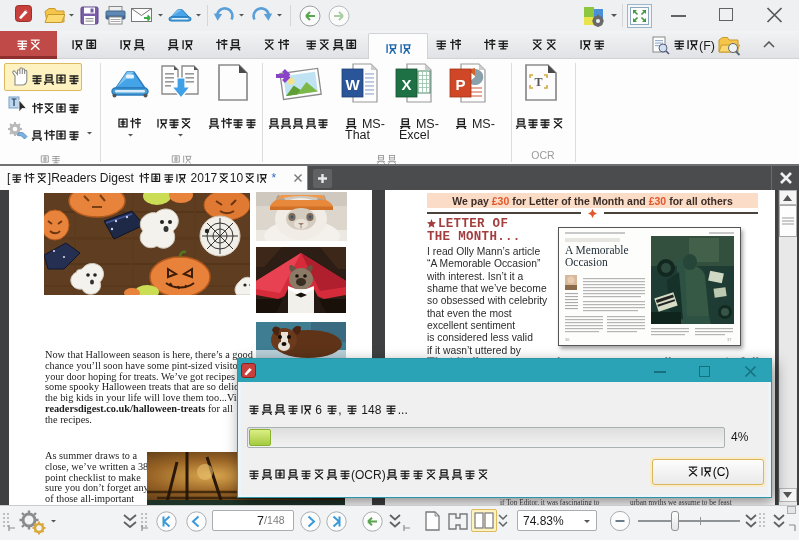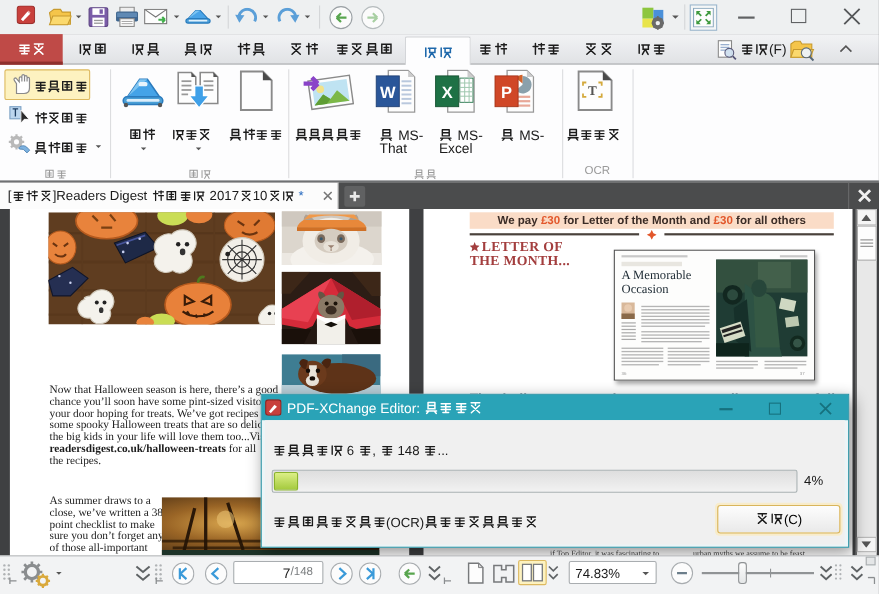--- a/index.html
+++ b/index.html
@@ -547,23 +547,24 @@
 <path d="M0 40h198M10 46h188" stroke="#241505" stroke-width="2.5" opacity="0.7"></path>
 <rect x="0" y="48" width="198" height="5" fill="#1d3328"></rect>
 <circle cx="58" cy="20" r="8" fill="#e8c070" opacity="0.6"></circle>
 </svg>
 <div style="position:absolute;left:427px;top:193px;width:331px;height:15px;background:#fadcc7;text-align:center;font-weight:bold;font-size:10.5px;padding-top:2px;"><span style="color:#3b2c26">We pay <span style="color:#e2572b">£30</span> for Letter of the Month and <span style="color:#e2572b">£30</span> for all others</span></div>
 <div style="position:absolute;left:427px;top:212px;width:331px;height:2px;background:#4a423c;"></div>
 <div style="position:absolute;left:581px;top:210px;width:23px;height:6px;background:#fff;"></div>
 <svg class="abs" style="left:588px;top:209px" width="9" height="9" viewBox="0 0 9 9">
       <path d="M4.5 0L6 3l3 1.5L6 6 4.5 9 3 6 0 4.5 3 3z" fill="#e2572b"></path>
     </svg>
-<div style="position:absolute;left:427px;top:218px;width:140px;height:28px;font-family:Liberation Serif, serif;font-weight:bold;font-size:12.5px;line-height:12.5px;color:#a33e3e;letter-spacing:0.3px;"><svg style="width:9px;height:9px;vertical-align:-0.5px;margin-right:2px" viewBox="0 0 10 10">
+<div style="position:absolute;left:427px;top:218px;width:140px;height:28px;font-family:Liberation Mono, monospace;font-weight:bold;font-size:12.5px;line-height:12.5px;color:#a33e3e;letter-spacing:0.3px;"><svg style="width:9px;height:9px;vertical-align:-0.5px;margin-right:2px" viewBox="0 0 10 10">
         <path d="M5 0l1.3 3.2L10 3.7 7.4 6l.8 3.6L5 7.7 1.8 9.6 2.6 6 0 3.7l3.7-.5z" fill="#a33e3e"></path>
       </svg>LETTER OF<br>THE MONTH...</div>
+<div style="position:absolute;left:427px;top:246px;width:130px;height:115px;font-size:10.3px;line-height:12.35px;color:#2b2b2b;white-space:nowrap;">I read Olly Mann’s article<br>“A Memorable Occasion”<br>with interest. Isn’t it a<br>shame that we’ve become<br>so obsessed with celebrity<br>that even the most<br>excellent sentiment<br>is considered less valid<br>if it wasn’t uttered by</div>
 <div class="abs" style="left:558px;top:227px;width:183px;height:119px;background:#fdfdfc;border:1px solid #555;box-shadow:2px 3px 4px rgba(0,0,0,0.35)"></div>
 <svg class="abs" style="left:559px;top:228px" width="181" height="117" viewBox="0 0 181 117">
 <rect width="181" height="117" fill="#fdfdfc"></rect>
 <rect x="6" y="4" width="60" height="2" fill="#c8c8c8"></rect>
       <rect x="150" y="4" width="25" height="2" fill="#c8c8c8"></rect>
 <rect x="6" y="10" width="55" height="4" fill="#e8e6e0"></rect>
 <text x="6" y="26" font-family="Liberation Serif" font-size="11.5" fill="#1d2a33">A Memorable</text>
 <text x="6" y="38" font-family="Liberation Serif" font-size="11.5" fill="#1d2a33">Occasion</text>
 <rect x="6" y="47" width="12" height="15" fill="#d8b89a"></rect>
       <circle cx="12" cy="52" r="3.5" fill="#e8cbb0"></circle>
@@ -645,29 +646,20 @@
 <svg class="abs" style="left:783px;top:492px" width="9" height="6" viewBox="0 0 9 6">
       <path d="M4.5 6L9 0H0z" fill="#555"></path>
     </svg>
 <div style="position:absolute;left:237px;top:358px;width:535px;height:140px;background:#ecf5f7;border:1px solid #2f95a6;box-shadow:3px 5px 14px rgba(0,0,0,0.45);"></div>
 <div style="position:absolute;left:238px;top:359px;width:533px;height:23px;background:#2aa3b7;"></div>
 <svg class="abs" style="left:241px;top:363px" width="15" height="15" viewBox="0 0 15 15">
       <rect x="0.5" y="0.5" width="14" height="14" rx="2.5" fill="#c8403c" stroke="#8a2320"></rect>
       <path d="M3.5 11l5-6 2.3 1.8-5.6 5.6z" fill="#fff"></path>
       <path d="M3.5 11l1.4 1 1-.2z" fill="#fff"></path>
     </svg>
-<div style="position:absolute;left:261px;top:364px;width:360px;height:15px;color:#fff;font-size:12.5px;white-space:nowrap;">PDF-XChange Editor: <span style="white-space:nowrap"><svg style="width:12.5px;height:12.5px;vertical-align:-1px;margin:0 0.5px" viewBox="0 0 12 12">
-          <path d="M3 1.8h6M3 1.8v5.4h6V1.8M3 4.5h6M1.5 9.2h9M3.6 9.2l-1.8 2.2M8.4 9.2l1.8 2.2" fill="none" stroke="#fff" stroke-width="1.3" stroke-linecap="round"></path>
-        </svg><svg style="width:12.5px;height:12.5px;vertical-align:-1px;margin:0 0.5px" viewBox="0 0 12 12">
-          <path d="M2 3h8M2 5.5h8M2 8h8M6 3v7.5M3.5 10.5h5" fill="none" stroke="#fff" stroke-width="1.3" stroke-linecap="round"></path>
-        </svg><svg style="width:12.5px;height:12.5px;vertical-align:-1px;margin:0 0.5px" viewBox="0 0 12 12">
-          <path d="M2 3h8M2 5.5h8M2 8h8M6 3v7.5M3.5 10.5h5" fill="none" stroke="#fff" stroke-width="1.3" stroke-linecap="round"></path>
-        </svg><svg style="width:12.5px;height:12.5px;vertical-align:-1px;margin:0 0.5px" viewBox="0 0 12 12">
-          <path d="M2.2 2h7.6M6 2v2.2M2.6 4.4l7 6.4M9.4 4.4l-7 6.4" fill="none" stroke="#fff" stroke-width="1.3" stroke-linecap="round"></path>
-        </svg></span></div>
 <div style="position:absolute;left:654px;top:371px;width:12px;height:2px;background:#16717e;"></div>
 <div style="position:absolute;left:699px;top:366px;width:11px;height:11px;border:1.5px solid #16717e;"></div>
 <svg class="abs" style="left:744px;top:365px" width="13" height="13" viewBox="0 0 13 13">
       <path d="M1.5 1.5l10 10M11.5 1.5l-10 10" stroke="#16717e" stroke-width="1.6"></path>
     </svg>
 <div style="position:absolute;left:241px;top:382px;width:527px;height:113px;background:#f0f0f0;"></div>
 <div style="position:absolute;left:247px;top:403px;width:420px;height:15px;font-size:12px;color:#1a1a1a;white-space:nowrap;"><span style="white-space:nowrap"><svg style="width:12px;height:12px;vertical-align:-1px;margin:0 0.5px" viewBox="0 0 12 12">
           <path d="M2 3h8M2 5.5h8M2 8h8M6 3v7.5M3.5 10.5h5" fill="none" stroke="#1a1a1a" stroke-width="1.25" stroke-linecap="round"></path>
         </svg><svg style="width:12px;height:12px;vertical-align:-1px;margin:0 0.5px" viewBox="0 0 12 12">
           <path d="M3 1.8h6M3 1.8v5.4h6V1.8M3 4.5h6M1.5 9.2h9M3.6 9.2l-1.8 2.2M8.4 9.2l1.8 2.2" fill="none" stroke="#1a1a1a" stroke-width="1.25" stroke-linecap="round"></path>

